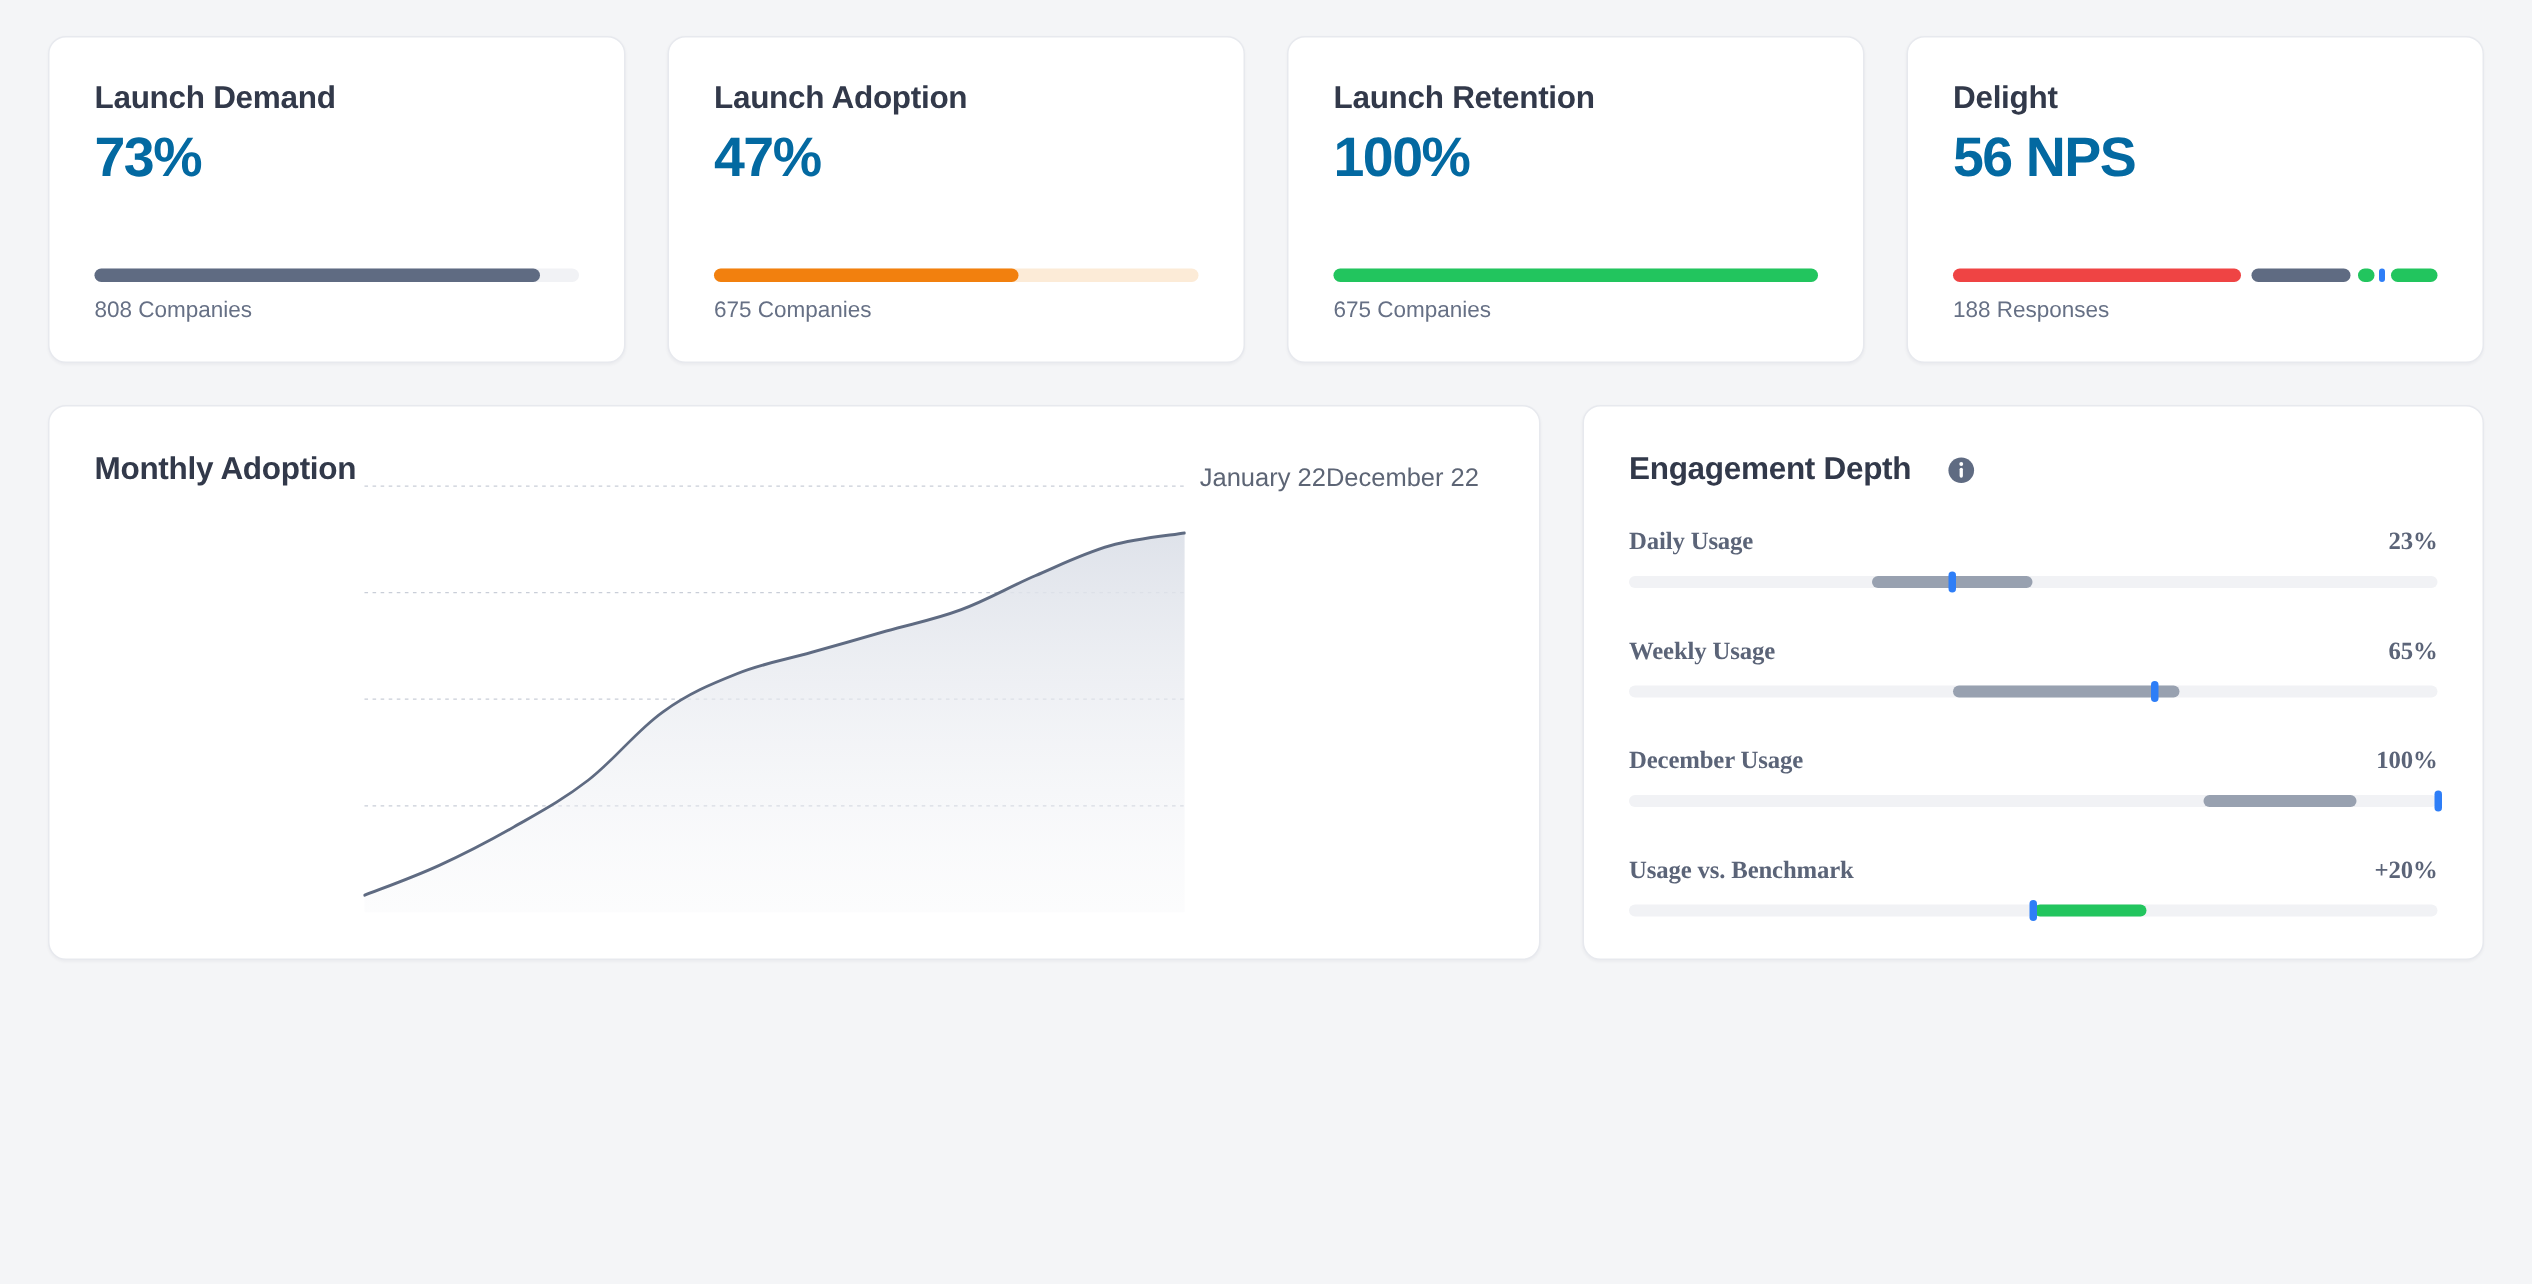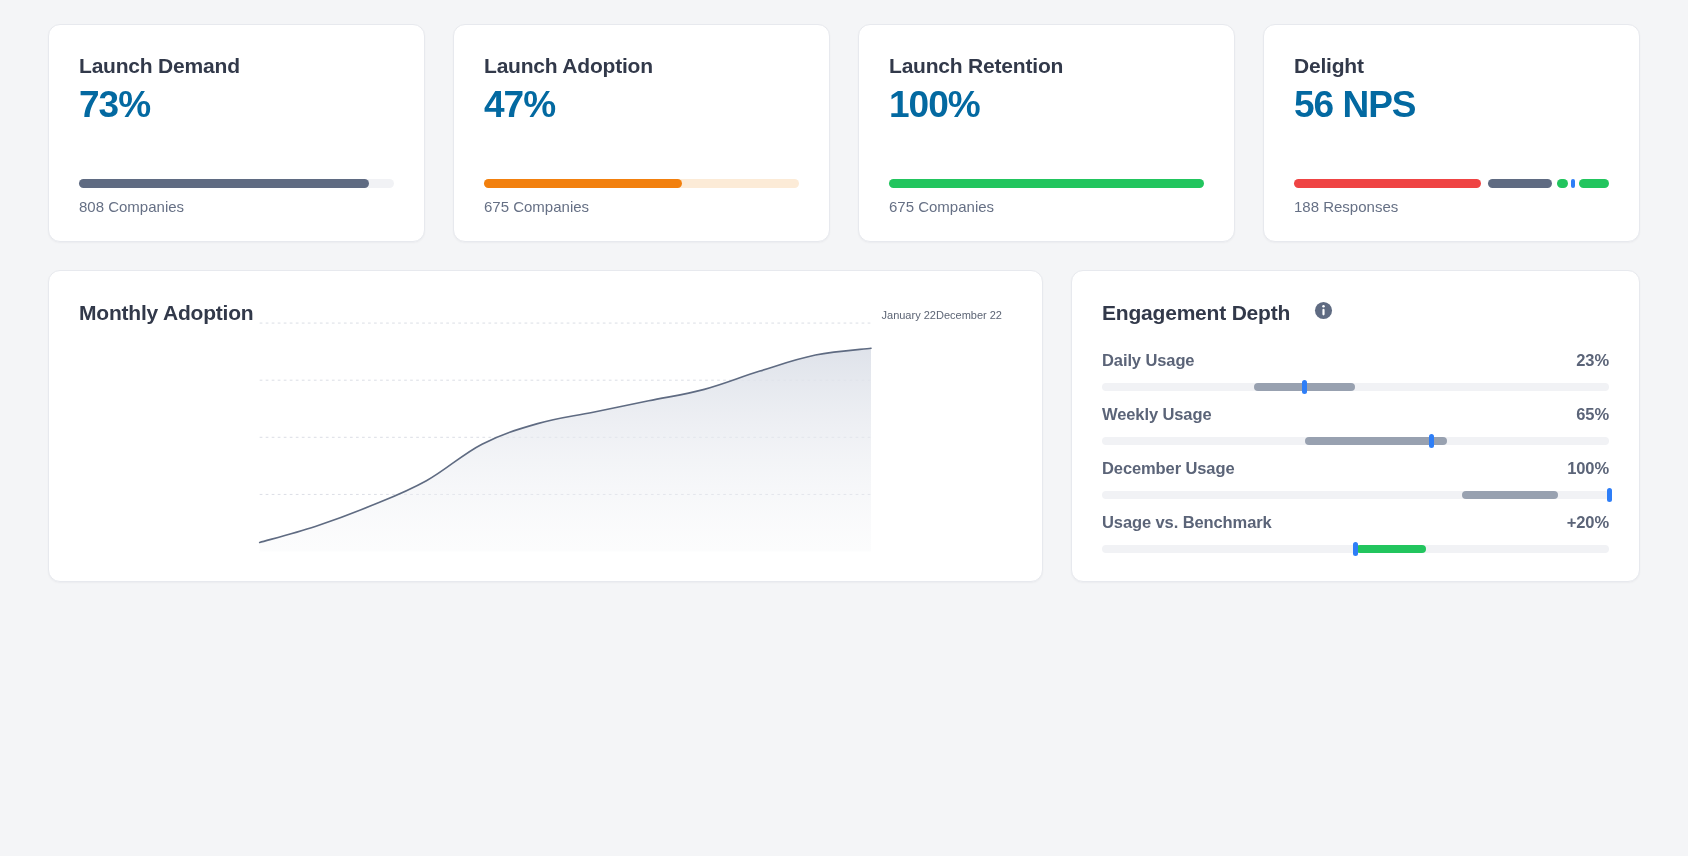--- a/index.html
+++ b/index.html
@@ -3,21 +3,21 @@
 <meta charset="utf-8">
 <title>Product Analytics Dashboard</title>
 <style>
   * { box-sizing: border-box; margin: 0; padding: 0; }
   html, body {
     width: 1688px; height: 856px;
     background: #f4f5f7;
     font-family: "Liberation Sans", sans-serif;
     -webkit-font-smoothing: antialiased;
   }
-  .page { width: 1688px; height: 856px; padding: 24px 48px; position: relative; }
+  .page { width: 1688px; height: 856px; padding: 24px 32px; position: relative; }
 
   
   .kpi-row { display: flex; gap: 28px; align-items: stretch; }
   .kpi-card {
     flex: 1 1 0;
     background: #ffffff;
     border: 1px solid #e7e9ee;
     border-radius: 12px;
     padding: 28px 30px 26px 30px;
     box-shadow: 0 1px 2px rgba(16,24,40,0.04);
@@ -56,28 +56,28 @@
     box-shadow: 0 1px 2px rgba(16,24,40,0.04);
   }
   .chart-panel { width: 995px; padding: 30px 34px 24px 30px; display: flex; flex-direction: row; }
   .panel-title {
     font-size: 21px; font-weight: 700; color: #32394a; letter-spacing: -0.2px;
   }
   .chart-area { position: relative; flex: 1; margin-top: 18px; }
   .chart-svg { display: block; width: 100%; height: 100%; }
   .axis-row {
     display: flex; justify-content: space-between;
-    font-size: 11px; color: #5d6575; padding: 0 6px; margin-top: 8px;
+    font-size: 17px; color: #5d6575; padding: 0 6px; margin-top: 8px;
   }
 
   
   .eng-panel { flex: 1; padding: 30px 30px 28px 30px; display: flex; flex-direction: column; }
-  .eng-head { display: flex; gap: 24px; }
+  .eng-head { display: flex; align-items: center; gap: 24px; }
   .info-icon { width: 19px; height: 19px; display: block; }
-  .eng-list { margin-top: 26px; display: flex; flex-direction: column; gap: 14px; }
+  .eng-list { margin-top: 26px; display: flex; flex-direction: column; gap: 32px; font-family: Liberation Serif, serif; }
   .eng-row-head {
     display: flex; justify-content: space-between; align-items: baseline;
     margin-bottom: 13px;
   }
   .eng-name { font-size: 16.5px; font-weight: 700; color: #5b6478; letter-spacing: -0.1px; }
   .eng-val  { font-size: 16.5px; font-weight: 700; color: #5b6478; letter-spacing: -0.1px; }
   .eng-track {
     position: relative; height: 8px; border-radius: 5px; background: #f1f2f5;
   }
   .eng-range { position: absolute; top: 0; height: 8px; border-radius: 5px; }

